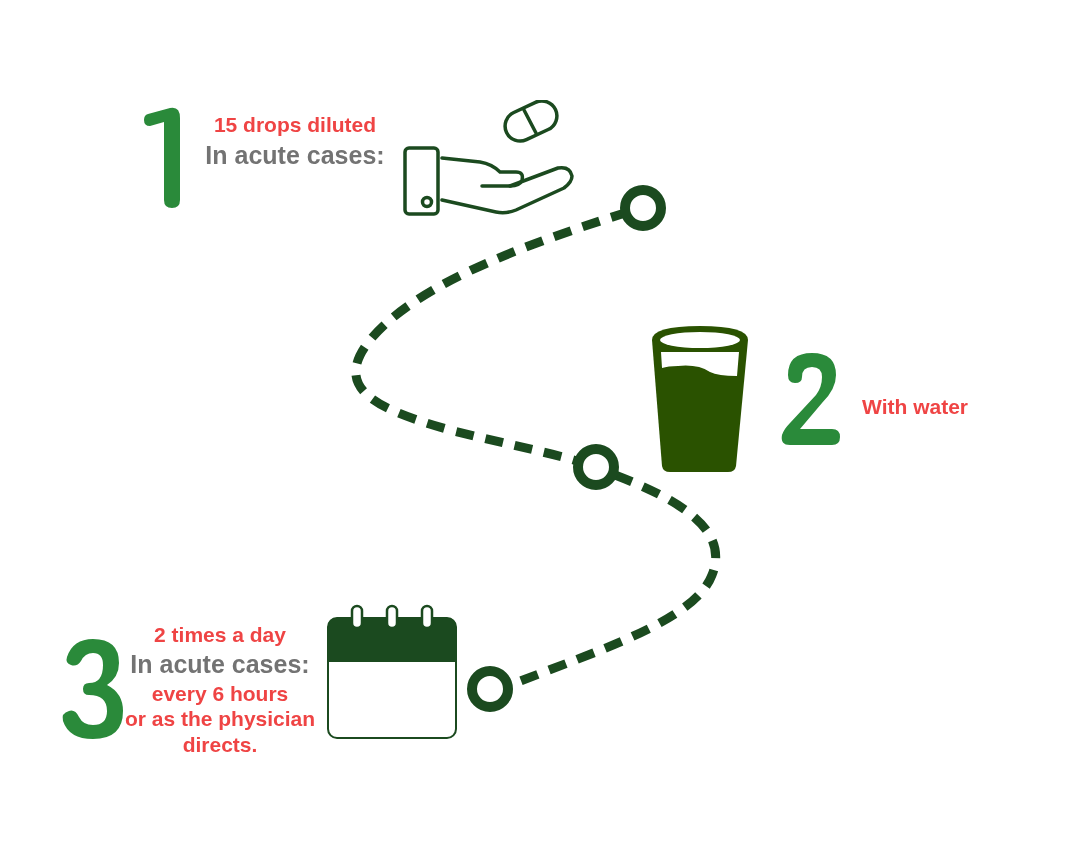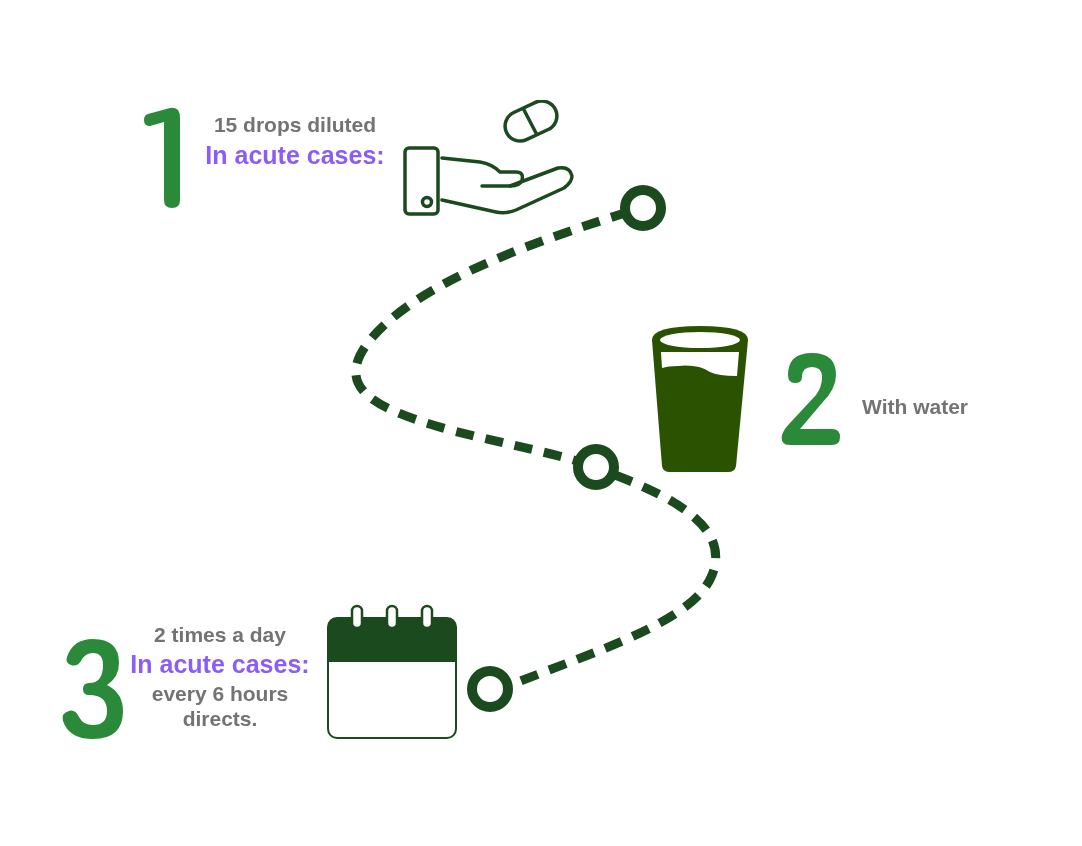--- a/index.html
+++ b/index.html
@@ -1,20 +1,20 @@
 <!DOCTYPE html>
 <html><head>
 <meta charset="utf-8">
 <style>
   html, body { margin:0; padding:0; background:#ffffff; }
   body { width:1082px; height:846px; position:relative; overflow:hidden; font-family:"Liberation Sans", sans-serif; }
   .abs { position:absolute; }
   .txt { position:absolute; text-align:center; font-family:"Liberation Sans", sans-serif; font-weight:bold; line-height:1.2; }
-  .light { color:#737373; font-size:21px; }
-  .dark { color:#8b5cf6; font-size:25px; }
+  .light { color:#ef4444; font-size:21px; }
+  .dark { color:#737373; font-size:25px; }
   svg.path { position:absolute; left:0; top:0; }
 </style>
 </head>
 <body>
 
 <svg class="path" width="1082" height="846">
   <path d="M 628 212 C 540 240, 420 280, 370 340 C 330 390, 380 410, 450 430 C 510 445, 560 455, 580 462" fill="none" stroke="#1b4a1f" stroke-width="9" stroke-dasharray="18 12"></path>
   <path d="M 615 475 C 680 500, 730 530, 712 575 C 695 620, 600 650, 510 685" fill="none" stroke="#1b4a1f" stroke-width="9" stroke-dasharray="18 12"></path>
   <circle cx="643" cy="208" r="18" fill="#fff" stroke="#1b4a1f" stroke-width="10"></circle>
   <circle cx="596" cy="467" r="18" fill="#fff" stroke="#1b4a1f" stroke-width="10"></circle>
@@ -59,20 +59,21 @@
 
 <div class="abs" style="left:57px;top:635px;">
   <svg width="70" height="110">
       <path d="M10 22 Q16 4 36 4 Q62 4 62 28 Q62 42 50 50 Q66 58 66 76 Q66 104 36 104 Q12 104 6 86 Q4 78 12 76 Q18 74 22 82 Q26 90 36 90 Q50 90 50 76 Q50 60 32 60 Q26 60 26 54 Q26 48 32 48 Q46 48 46 30 Q46 18 36 18 Q28 18 24 26 Q20 32 14 30 Q8 28 10 22 Z" fill="#2a8a3a"></path>
     </svg>
 </div>
 <div class="txt" style="left:120px;top:622px;width:200px;text-align:center;">
   <div class="light">2 times a day</div>
   <div class="dark" style="margin:2px 0;">In acute cases:</div>
   <div class="light">every 6 hours</div>
+  <div class="light">or as the physician</div>
   <div class="light">directs.</div>
 </div>
 <div class="abs" style="left:326px;top:604px;width:132px;height:136px;">
   <svg width="132" height="136" style="position:absolute;left:0;top:0;">
     <rect x="2" y="14" width="128" height="120" rx="9" fill="#fff" stroke="#1b4a1f" stroke-width="2"></rect>
     <path d="M2 23 Q2 14 11 14 L121 14 Q130 14 130 23 L130 58 L2 58 Z" fill="#1b4a1f"></path>
     <rect x="26" y="2" width="10" height="22" rx="5" fill="#fff" stroke="#1b4a1f" stroke-width="2.5"></rect>
     <rect x="61" y="2" width="10" height="22" rx="5" fill="#fff" stroke="#1b4a1f" stroke-width="2.5"></rect>
     <rect x="96" y="2" width="10" height="22" rx="5" fill="#fff" stroke="#1b4a1f" stroke-width="2.5"></rect>
   </svg>

